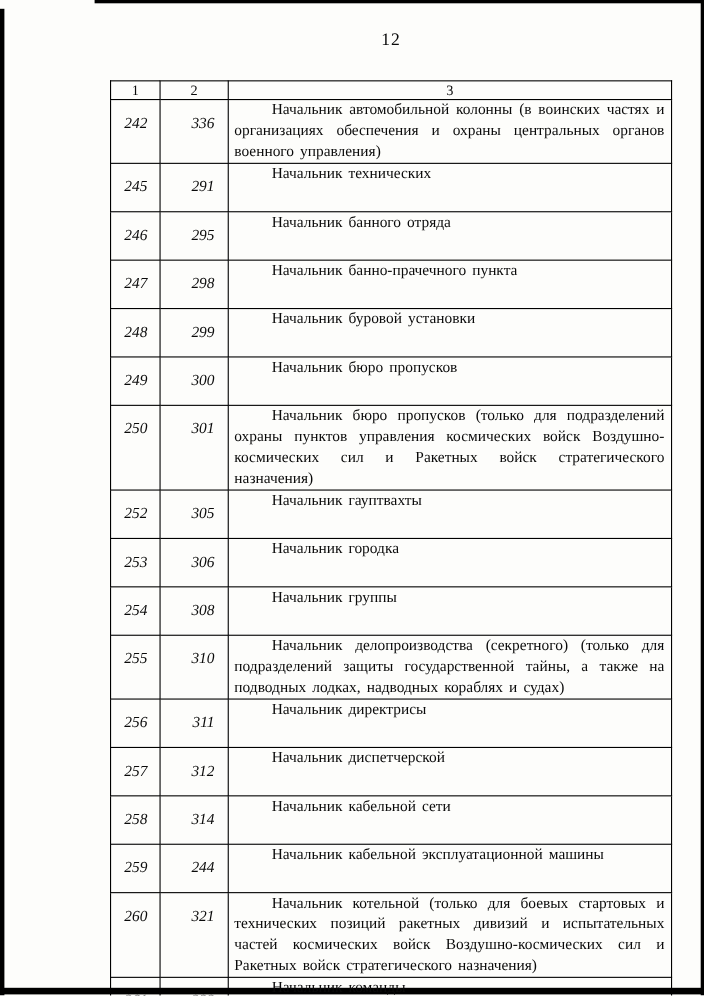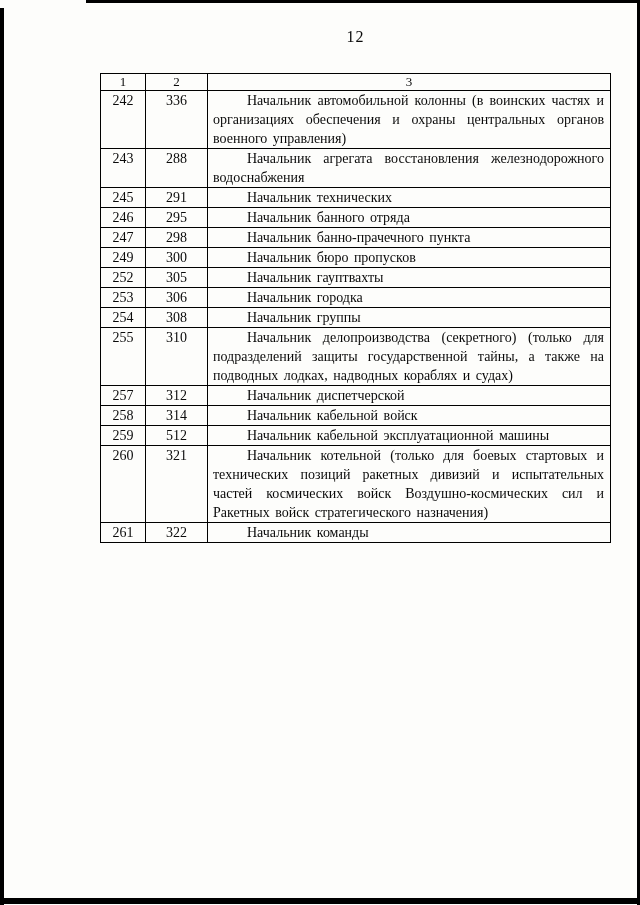--- a/index.html
+++ b/index.html
@@ -55,21 +55,21 @@
     font-size: 13px;
     line-height: 15px;
     height: 17px;
     text-align: center;
     padding: 0;
   }
   .positions-table td {
     font-size: 14px;
     line-height: 19px;
   }
-  td.col1, td.col2 { text-align: center; padding: 0; }
+  td.col1, td.col2 { text-align: right; padding: 12px; font-style: italic; }
   td.col3 {
     text-align: justify;
     padding: 0 6px 0 5px;
     text-indent: 34px;
     word-spacing: 2px;
   }
 </style>
 </head>
 <body>
 
@@ -94,43 +94,48 @@
           <th class="col3">3</th>
         </tr>
     </thead>
     <tbody id="table-body">
         <tr>
           <td class="col1">242</td>
           <td class="col2">336</td>
           <td class="col3">Начальник автомобильной колонны (в воинских частях и организациях обеспечения и охраны центральных органов военного управления)</td>
         </tr>
         <tr>
-          <td class="col1">243</td>
-          <td class="col2">288</td>
-          <td class="col3">Начальник агрегата восстановления железнодорожного водоснабжения</td>
-        </tr>
-        <tr>
           <td class="col1">245</td>
           <td class="col2">291</td>
           <td class="col3">Начальник технических</td>
         </tr>
         <tr>
           <td class="col1">246</td>
           <td class="col2">295</td>
           <td class="col3">Начальник банного отряда</td>
         </tr>
         <tr>
           <td class="col1">247</td>
           <td class="col2">298</td>
           <td class="col3">Начальник банно-прачечного пункта</td>
         </tr>
         <tr>
+          <td class="col1">248</td>
+          <td class="col2">299</td>
+          <td class="col3">Начальник буровой установки</td>
+        </tr>
+        <tr>
           <td class="col1">249</td>
           <td class="col2">300</td>
           <td class="col3">Начальник бюро пропусков</td>
+        </tr>
+        <tr>
+          <td class="col1">250</td>
+          <td class="col2">301</td>
+          <td class="col3">Начальник бюро пропусков (только для подразделений охраны пунктов управления космических войск Воздушно-космических сил и Ракетных войск стратегического назначения)</td>
         </tr>
         <tr>
           <td class="col1">252</td>
           <td class="col2">305</td>
           <td class="col3">Начальник гауптвахты</td>
         </tr>
         <tr>
           <td class="col1">253</td>
           <td class="col2">306</td>
           <td class="col3">Начальник городка</td>
@@ -139,32 +144,37 @@
           <td class="col1">254</td>
           <td class="col2">308</td>
           <td class="col3">Начальник группы</td>
         </tr>
         <tr>
           <td class="col1">255</td>
           <td class="col2">310</td>
           <td class="col3">Начальник делопроизводства (секретного) (только для подразделений защиты государственной тайны, а также на подводных лодках, надводных кораблях и судах)</td>
         </tr>
         <tr>
+          <td class="col1">256</td>
+          <td class="col2">311</td>
+          <td class="col3">Начальник директрисы</td>
+        </tr>
+        <tr>
           <td class="col1">257</td>
           <td class="col2">312</td>
           <td class="col3">Начальник диспетчерской</td>
         </tr>
         <tr>
           <td class="col1">258</td>
           <td class="col2">314</td>
-          <td class="col3">Начальник кабельной войск</td>
+          <td class="col3">Начальник кабельной сети</td>
         </tr>
         <tr>
           <td class="col1">259</td>
-          <td class="col2">512</td>
+          <td class="col2">244</td>
           <td class="col3">Начальник кабельной эксплуатационной машины</td>
         </tr>
         <tr>
           <td class="col1">260</td>
           <td class="col2">321</td>
           <td class="col3">Начальник котельной (только для боевых стартовых и технических позиций ракетных дивизий и испытательных частей космических войск Воздушно-космических сил и Ракетных войск стратегического назначения)</td>
         </tr>
         <tr>
           <td class="col1">261</td>
           <td class="col2">322</td>

